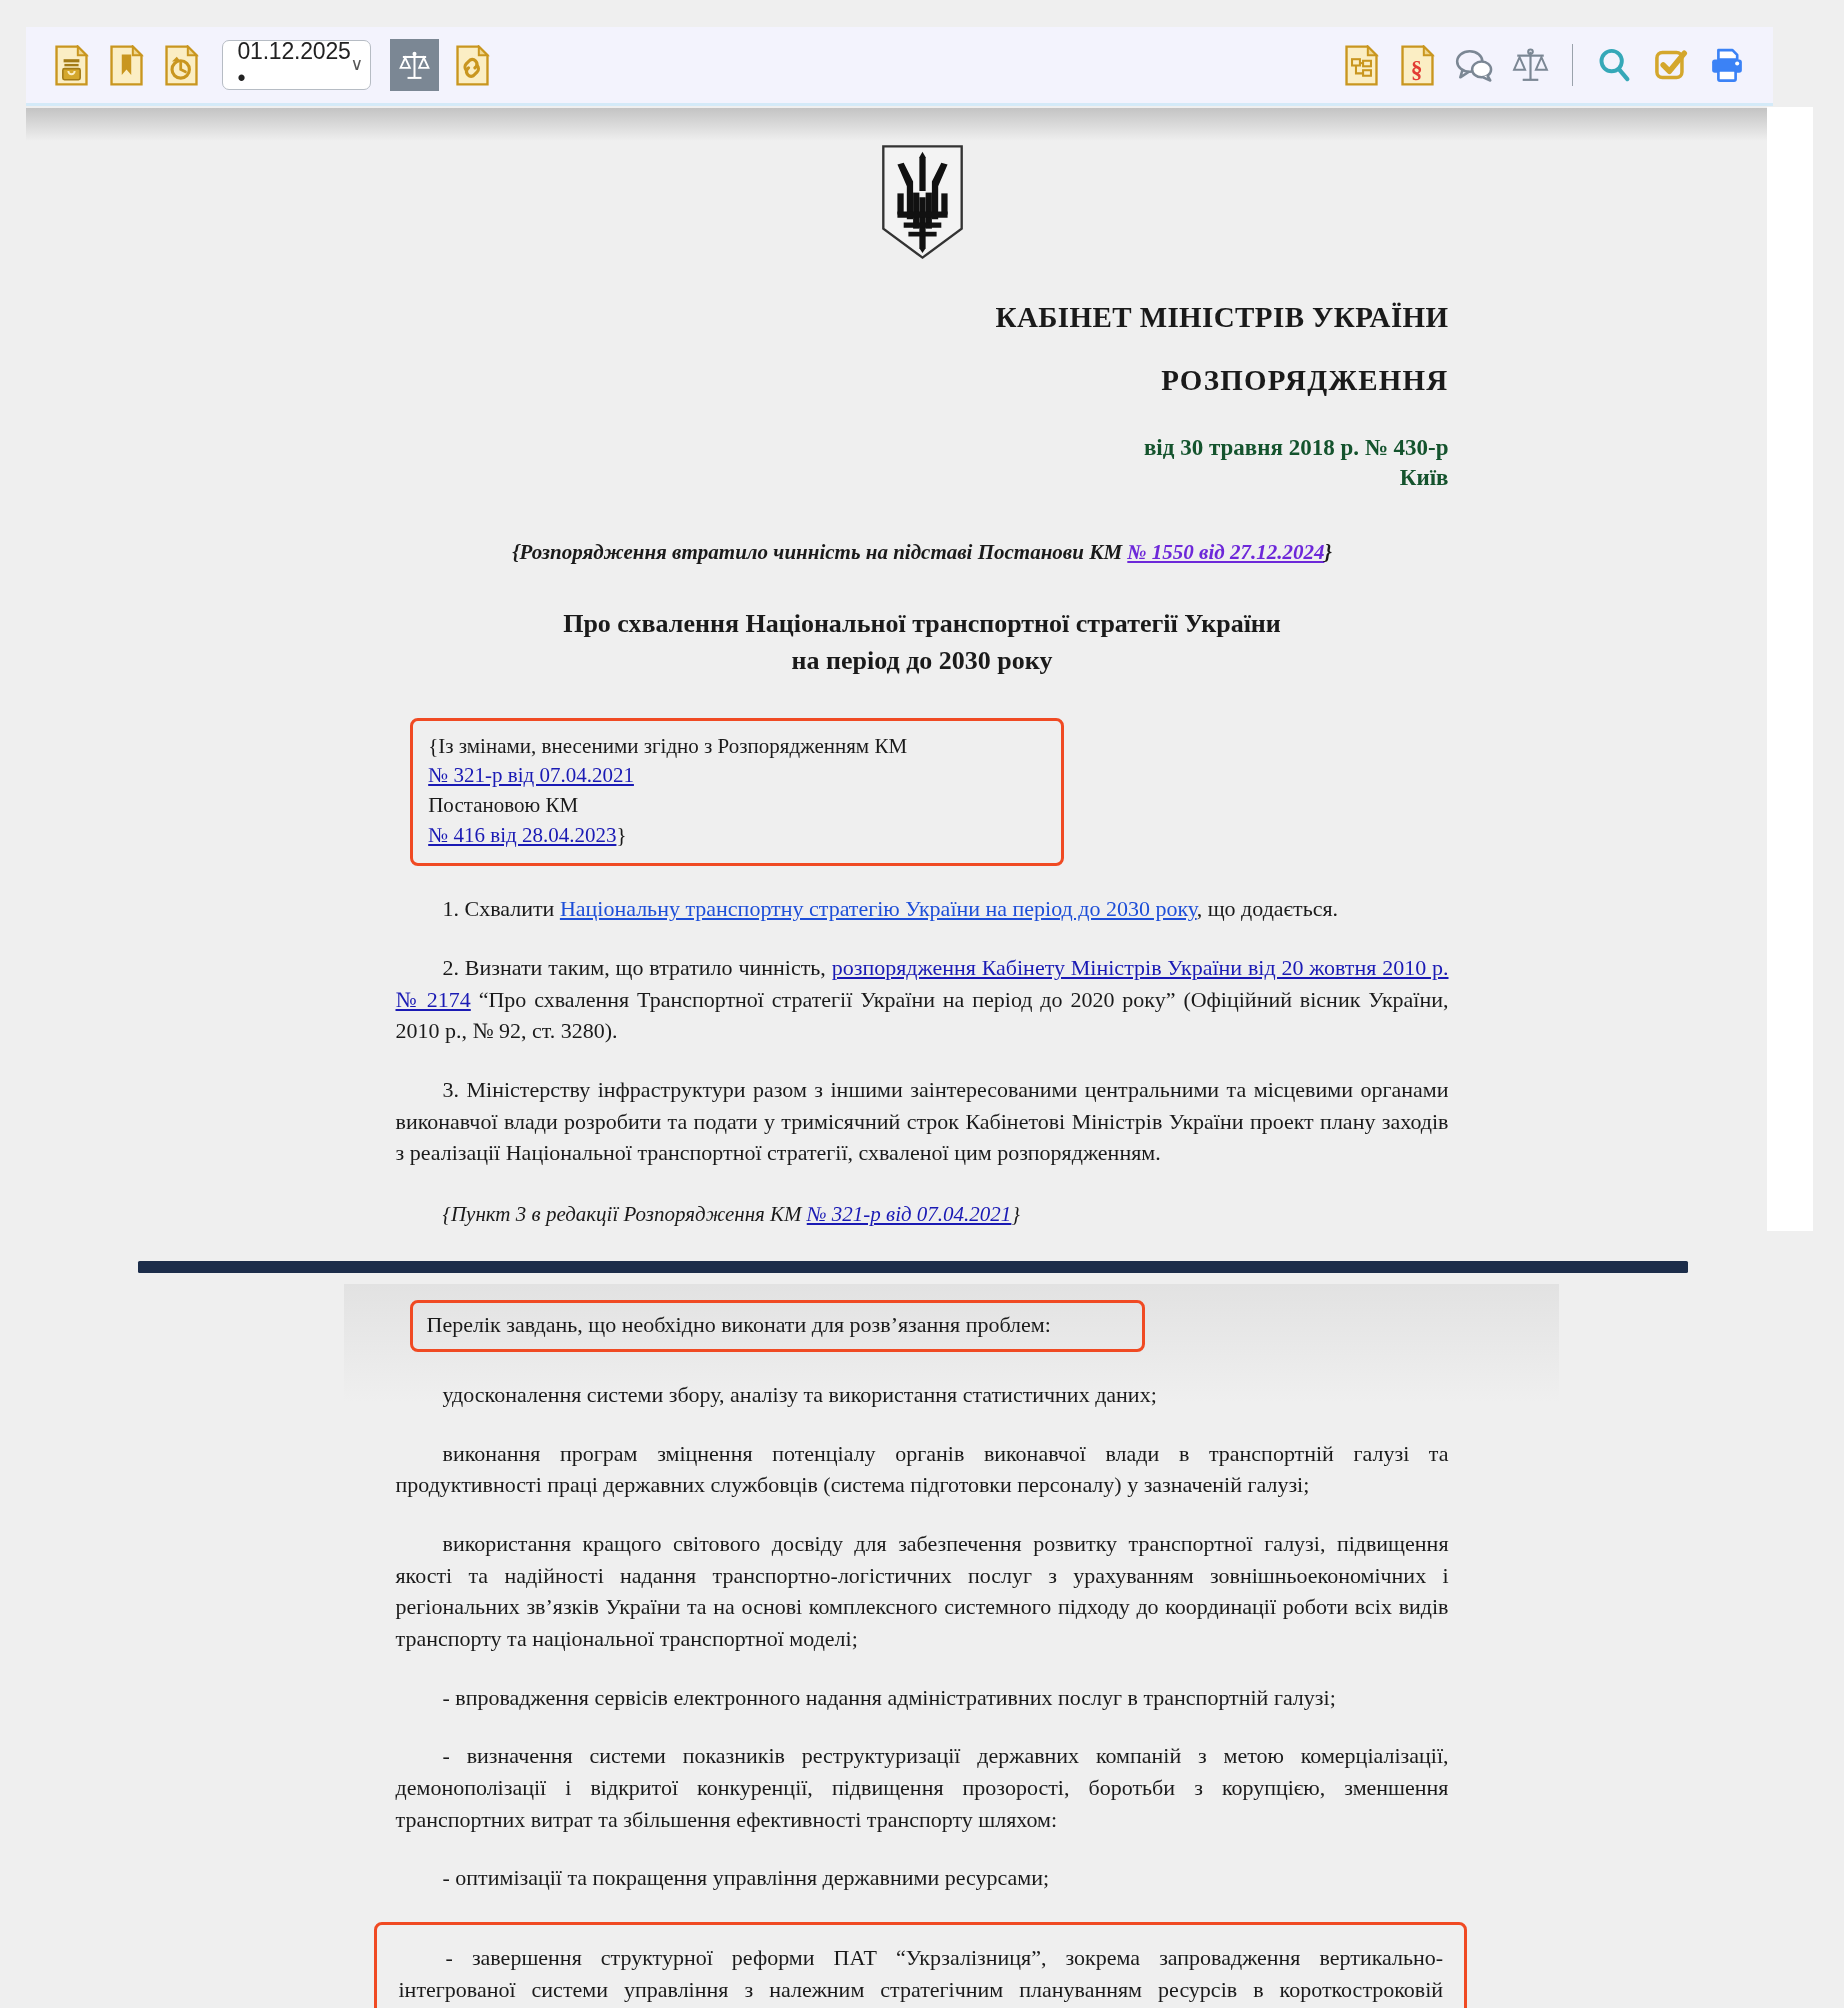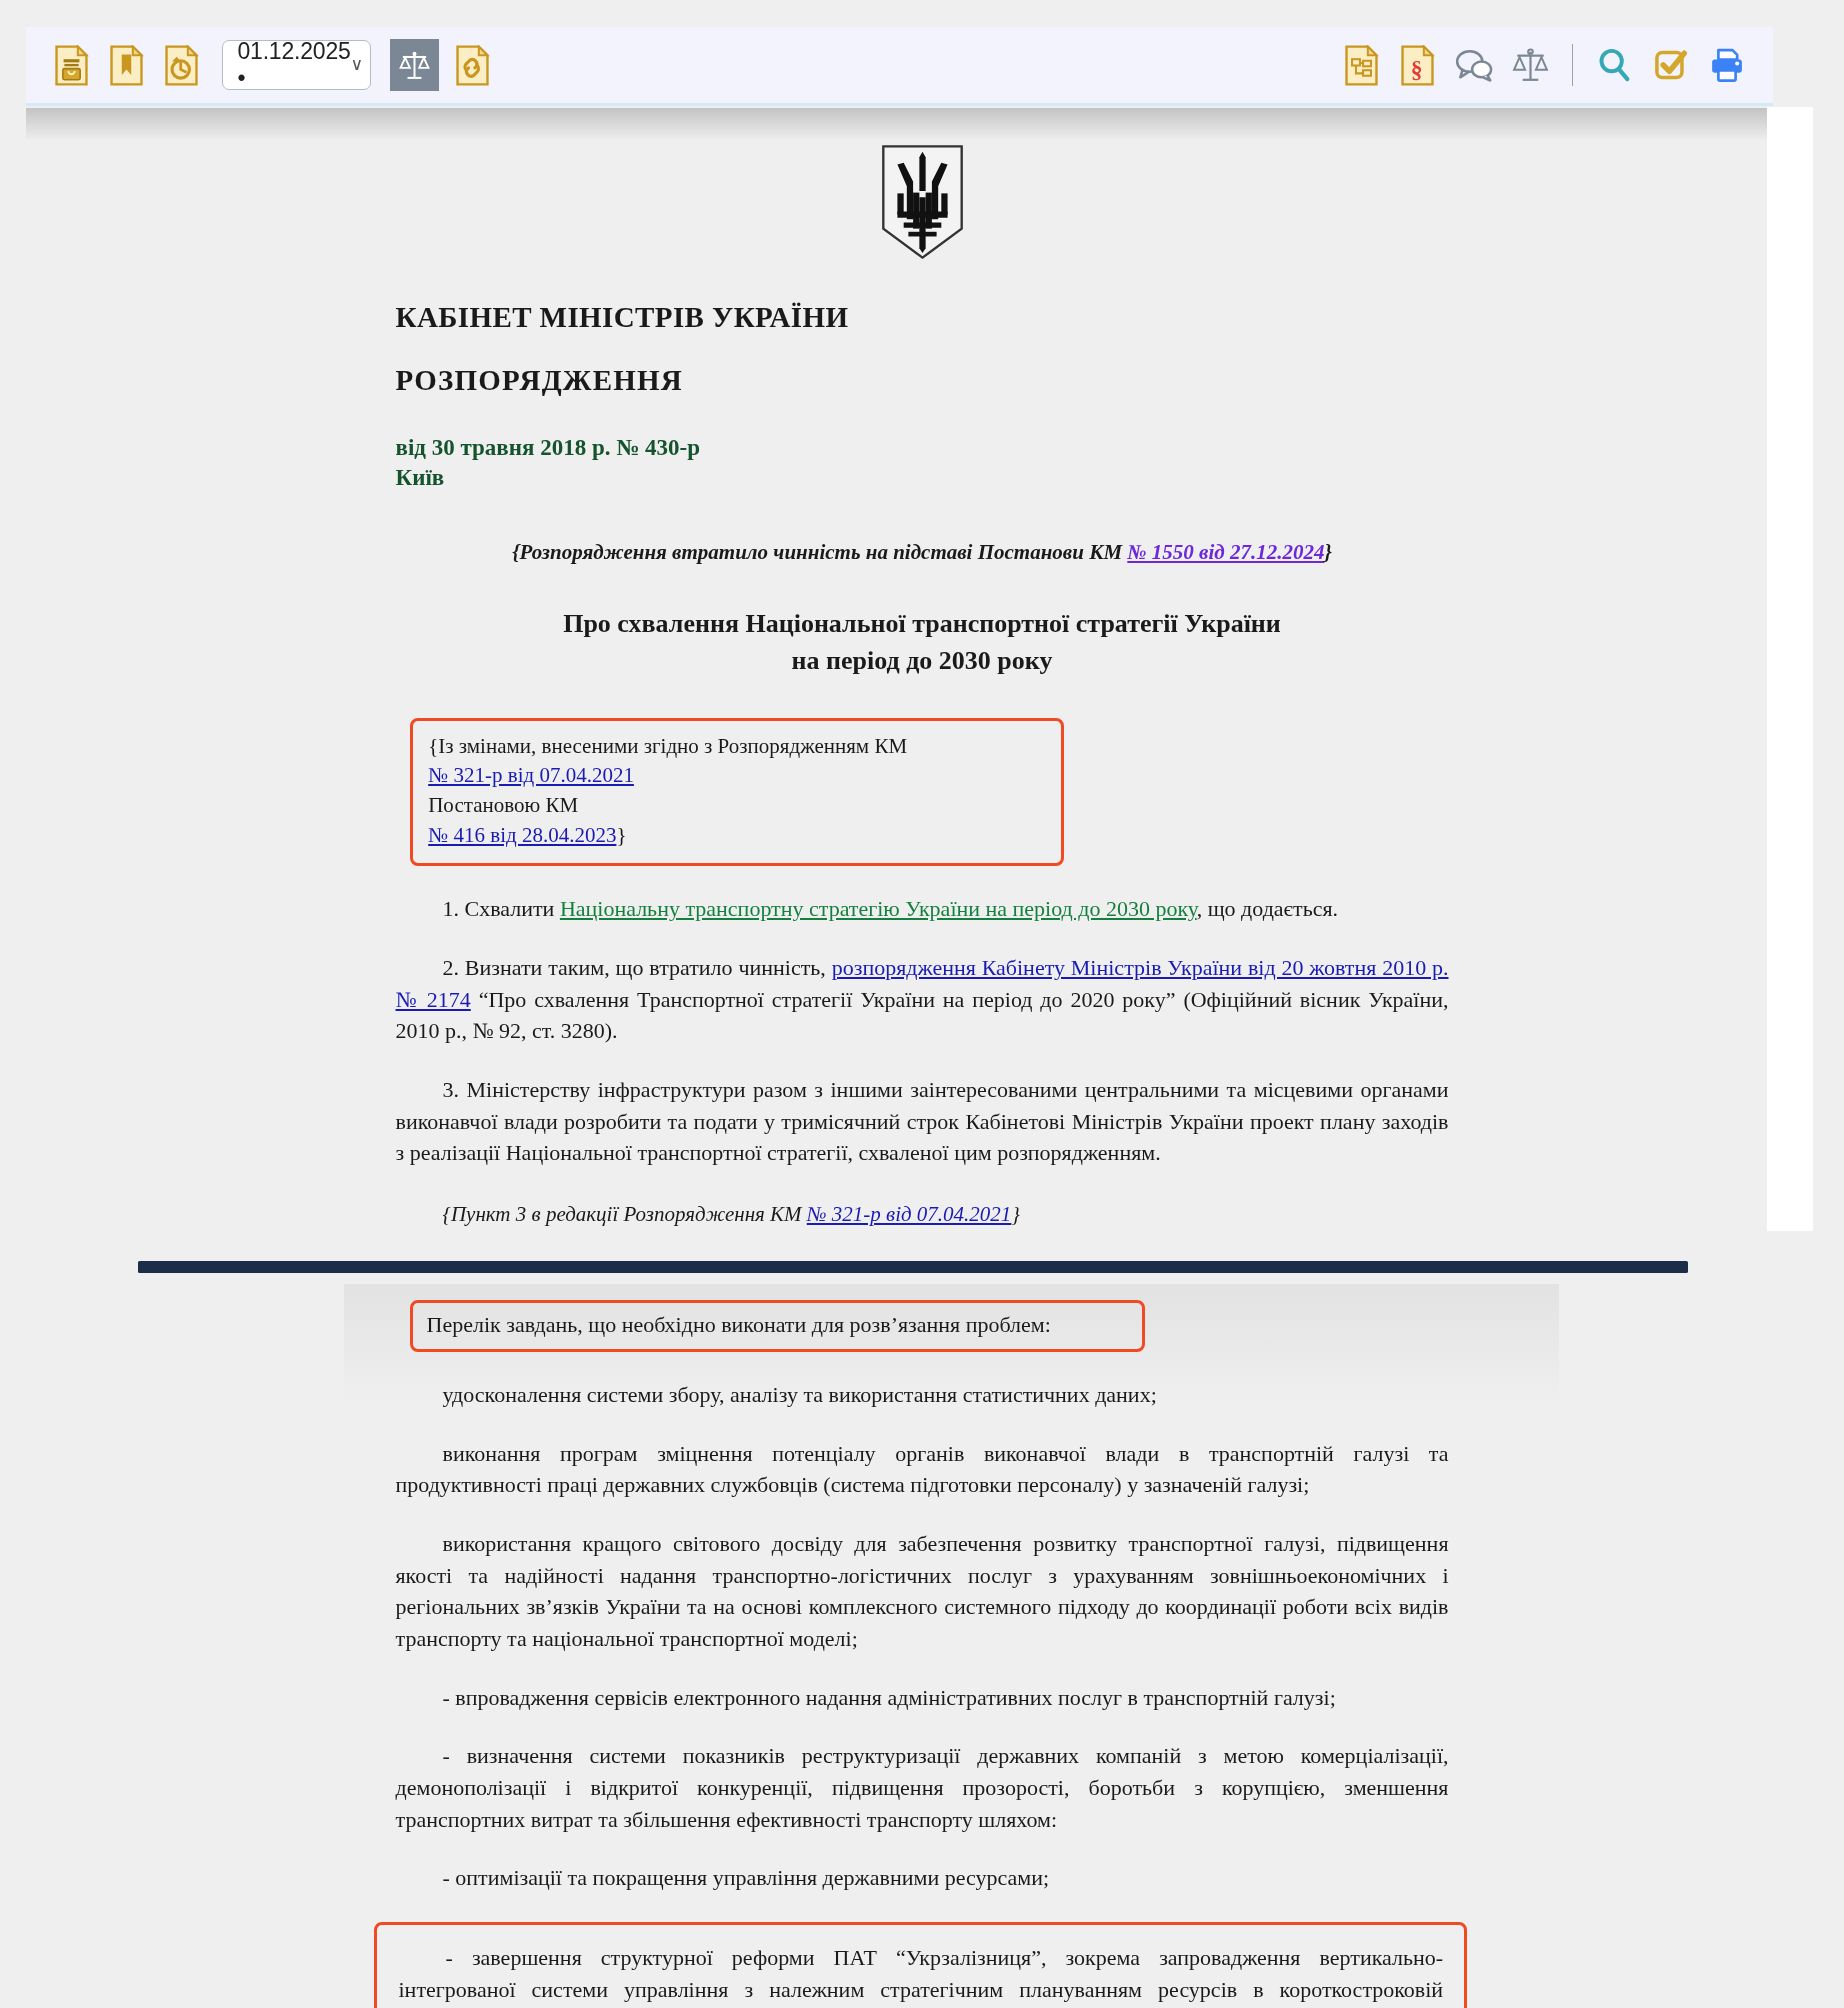--- a/index.html
+++ b/index.html
@@ -86,21 +86,21 @@
   .page-inner {
     width: 1053px;
     margin: 0 auto;
     position: relative;
   }
 
   
   .emblem-wrap { display: flex; justify-content: center; padding-top: 22px; }
   .emblem { width: 85px; height: 116px; }
 
-  .doc-title-block { text-align: left; margin-top: 41px; }
+  .doc-title-block { text-align: right; margin-top: 41px; }
   .org-name {
     font-size: 29px;
     font-weight: bold;
     letter-spacing: 0.4px;
     color: #1a1a1a;
     font-family: "Liberation Serif", serif;
   }
   .doc-type {
     font-size: 29px;
     font-weight: bold;
@@ -161,21 +161,21 @@
 
   .para {
     font-size: 22px;
     line-height: 1.44;
     color: #1a1a1a;
     text-align: justify;
     text-indent: 47px;
     margin-top: 27px;
   }
   .link-green {
-    color: #15803d;
+    color: #1d4ed8;
   }
   .link-blue {
     color: #1a1ab4;
     text-decoration: underline;
   }
   .edit-note {
     font-style: italic;
     font-size: 21px;
     color: #1a1a1a;
     margin-top: 30px;

